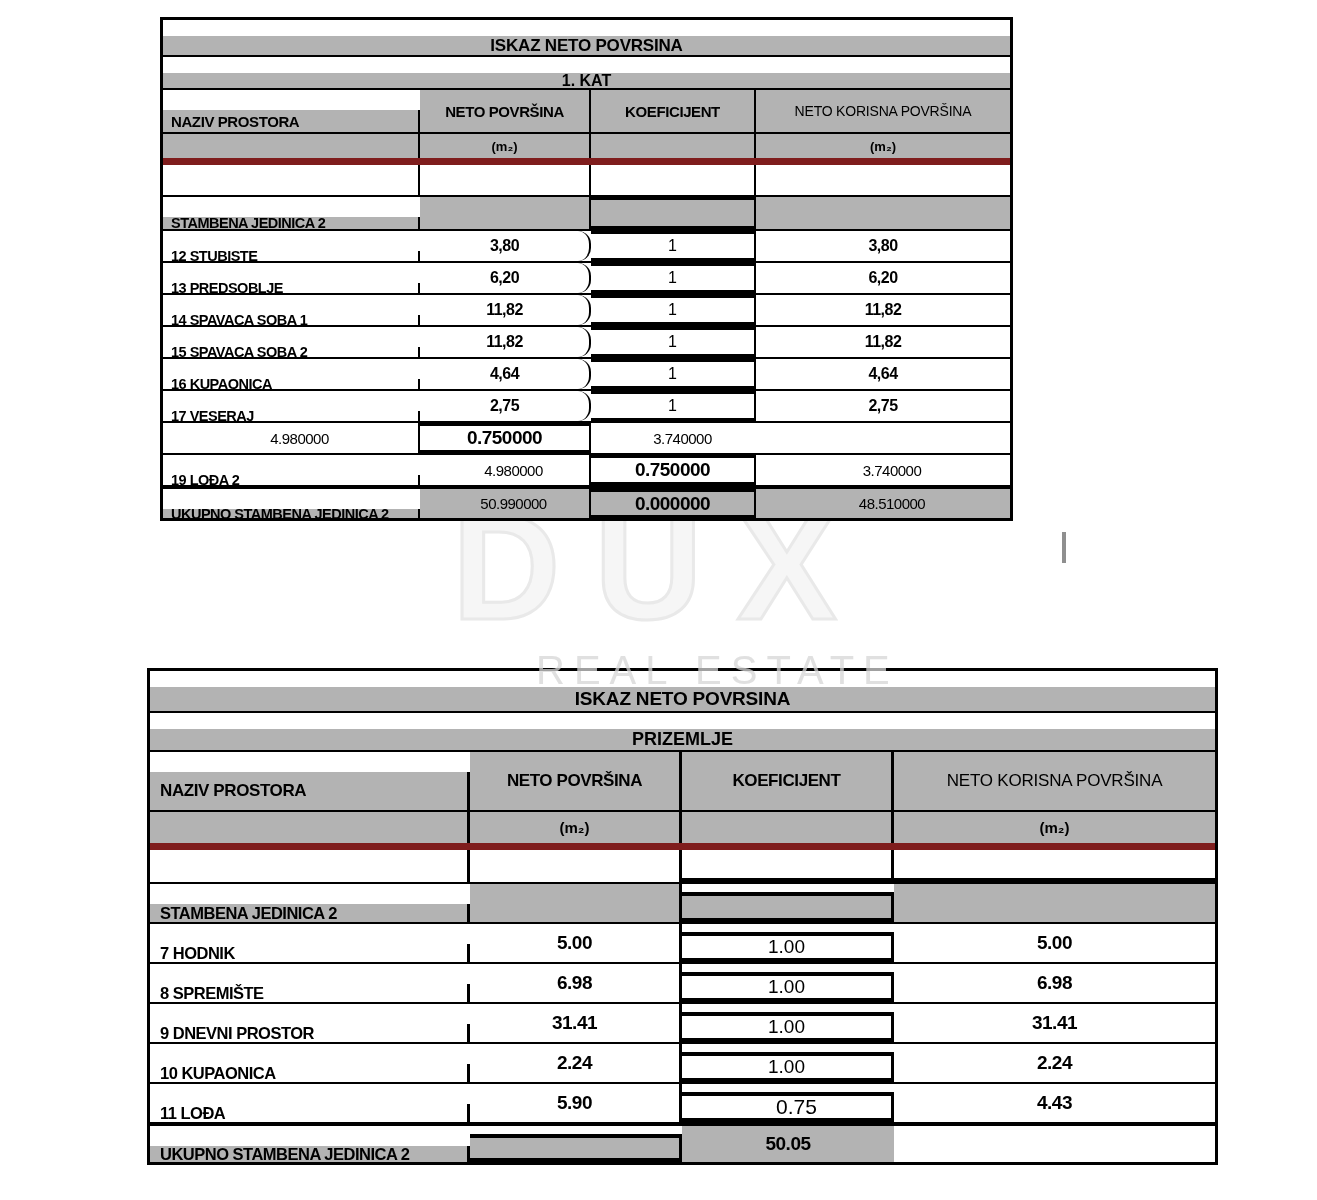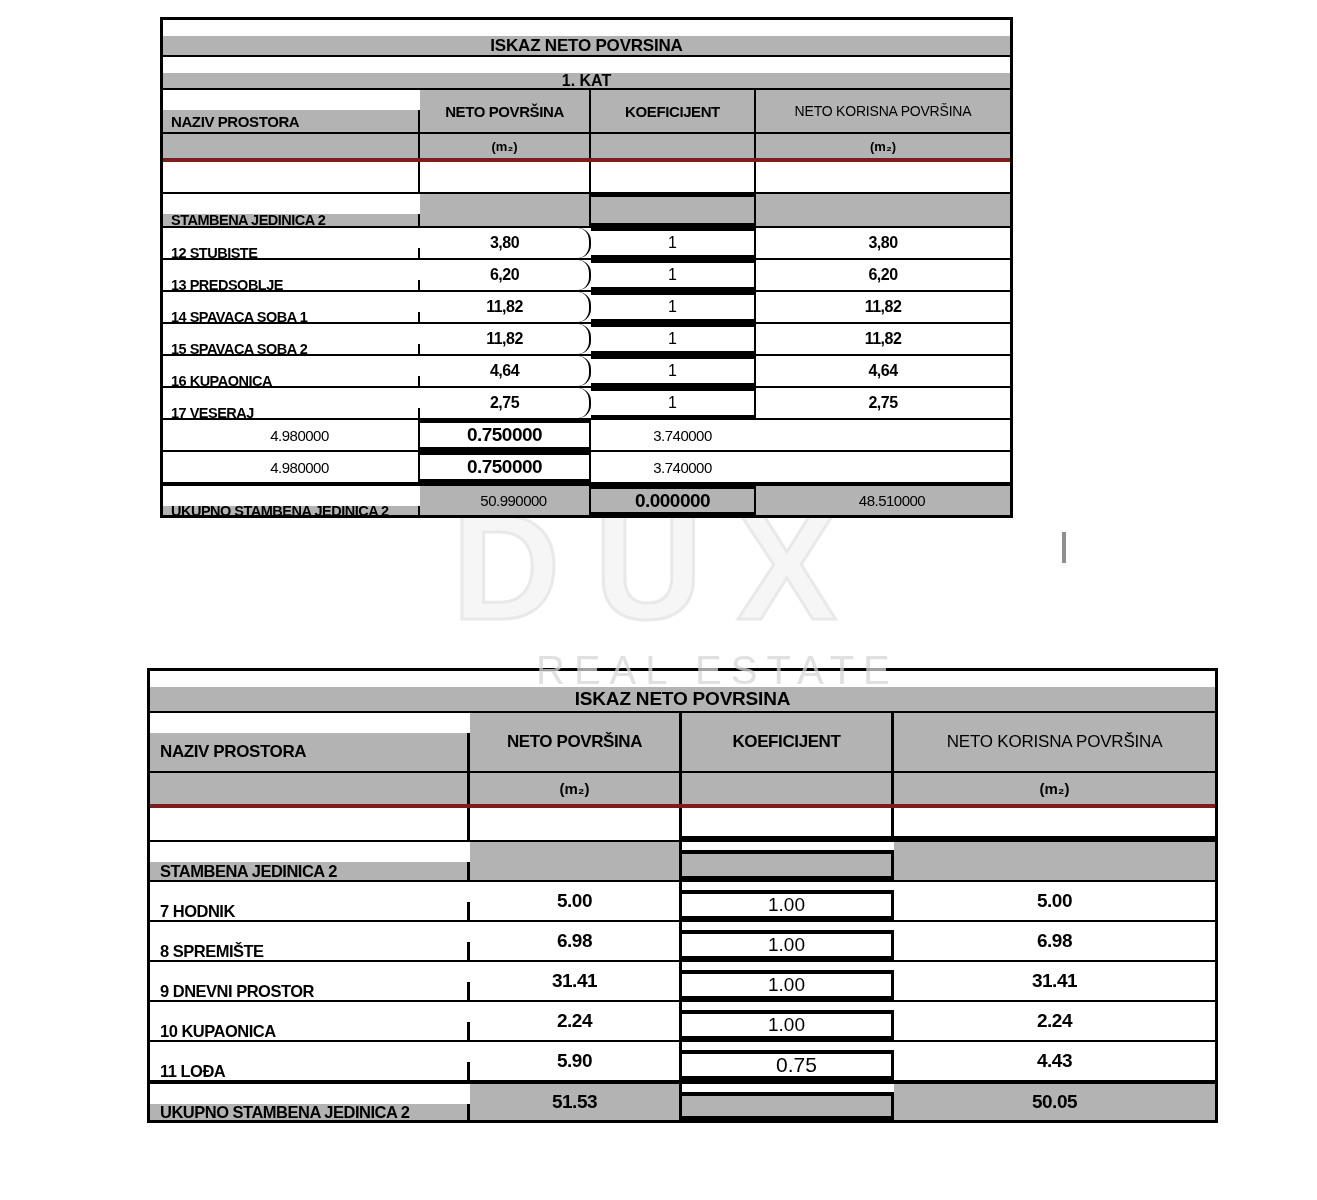--- a/index.html
+++ b/index.html
@@ -6,21 +6,21 @@
   body{
     width:1317px;height:1200px;position:relative;overflow:hidden;
     background:#ffffff;color:#000;
     font-family:"Liberation Sans","DejaVu Sans",sans-serif;
   }
   
   .tbl{position:absolute;border:3px solid #000;background:#fff;z-index:2;}
   .row{display:grid;border-bottom:2px solid #000;}
   .row:last-child{border-bottom:none;}
   .row.toprule{border-top:2px solid #000;}
-  .row.hvy{border-bottom:4px solid #7f1d1d;}
+  .row.hvy{border-bottom:7px solid #7f1d1d;}
   .c{display:flex;align-items:center;justify-content:center;overflow:hidden;white-space:nowrap;}
   .g{background:#b3b3b3;}
   .nm{justify-content:flex-start;margin-top:20px;}
   .span{grid-column:1 / -1;margin-top:16px;}
 
   
   .t1{left:160px;top:17px;width:847px;}
   .t1 .row{grid-template-columns:257px 171px 165px 1fr;}
   .t1 .c{border-right:2px solid #000;}
   .t1 .c:last-child{border-right:none;}
@@ -142,37 +142,41 @@
     <div class="c num">2,75</div>
     <div class="c kb one">1</div>
     <div class="c num">2,75</div>
   </div>
   <div class="row" style="height:30px">
     <div class="c thin">4.980000</div>
     <div class="c kb big">0.750000</div>
     <div class="c thin">3.740000</div>
   </div>
   <div class="row" style="height:30px">
+    <div class="c nm lbl">19 LOĐA 2</div>
     <div class="c thin">4.980000</div>
     <div class="c kb big">0.750000</div>
     <div class="c thin">3.740000</div>
   </div>
 
   <div class="row toprule" style="height:29px">
     <div class="c g nm lbl">UKUPNO  STAMBENA JEDINICA 2</div>
     <div class="c g thin">50.990000</div>
     <div class="c g kb big">0.000000</div>
     <div class="c g thin">48.510000</div>
   </div>
 </div>
 
 <div class="tbl t2">
   <div class="row" style="height:40px">
     <div class="c span g title">ISKAZ NETO POVRSINA</div>
   </div>
+  <div class="row" style="height:37px">
+    <div class="c span g floor">PRIZEMLJE</div>
+  </div>
   <div class="row" style="height:58px">
     <div class="c g nm hdr">NAZIV PROSTORA</div>
     <div class="c g hdr">NETO POVRŠINA</div>
     <div class="c g hdr">KOEFICIJENT</div>
     <div class="c g hdrl">NETO KORISNA POVRŠINA</div>
   </div>
   <div class="row hvy" style="height:31px">
     <div class="c g"></div>
     <div class="c g unit">(m₂)</div>
     <div class="c g"></div>
@@ -217,17 +221,16 @@
   </div>
   <div class="row" style="height:38px">
     <div class="c nm lbl">11 LOĐA</div>
     <div class="c num">5.90</div>
     <div class="c kb big">0.75</div>
     <div class="c num">4.43</div>
   </div>
 
   <div class="row toprule" style="height:36px">
     <div class="c g nm lbl">UKUPNO  STAMBENA JEDINICA 2</div>
-    <div class="c g num">51.53</div>
     <div class="c g kb"></div>
     <div class="c g num">50.05</div>
   </div>
 </div>
 
 </body></html>

